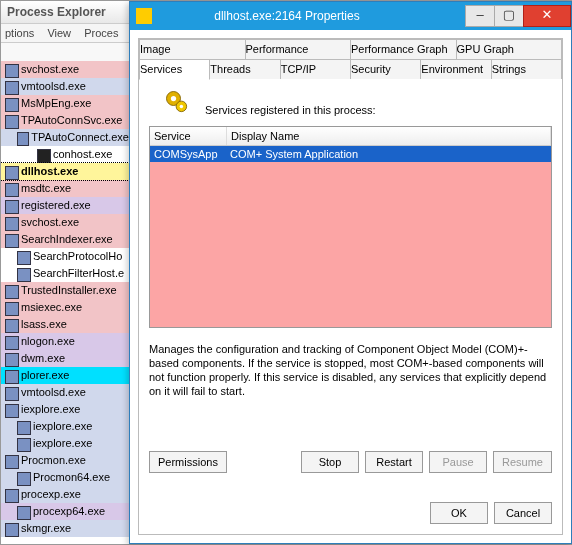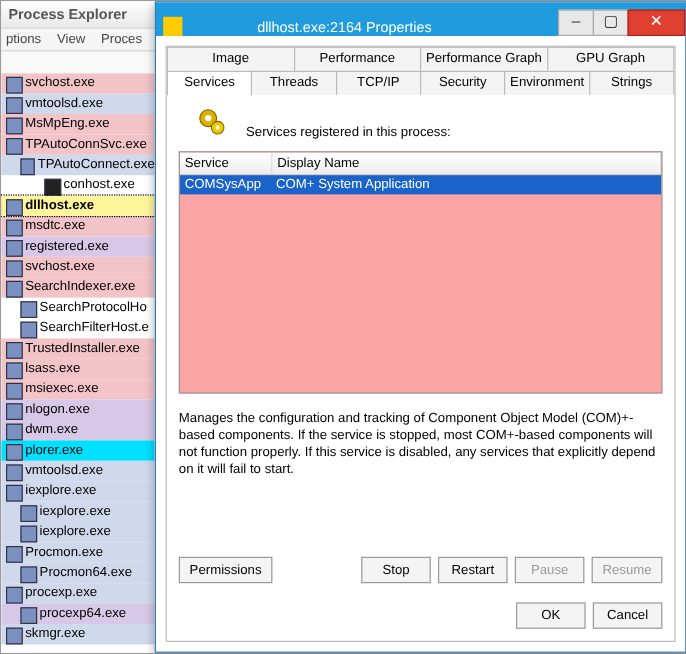--- a/index.html
+++ b/index.html
@@ -9,44 +9,44 @@
 .bg-menu span{margin-right:10px}
 .bg-tool{height:18px;border-bottom:1px solid #ccc;background:#f8f8f8}
 .tree{position:absolute;left:0;top:60px;bottom:0;width:128px;overflow:hidden;background:#fff;border-right:1px solid #ccc}
 .tree-row{height:17px;line-height:17px;white-space:nowrap;padding-left:4px;display:flex;align-items:flex-end}
 .tree-icon{width:14px;height:14px;display:inline-block;margin-right:2px;background:#7a91c2;border:1px solid #334;box-sizing:border-box}
 .tree-icon.con{background:#222}
 .ind1{padding-left:16px}.ind2{padding-left:36px}
 .c-blue{background:#d0d8ec}.c-pink{background:#f2c4c7}.c-yel{background:#fff59b}.c-cyan{background:#00e0ff}.c-pur{background:#d8c8e8}
 
 .dlg{position:absolute;left:128px;top:0;right:-1px;bottom:0;background:#fff;border:1px solid #2e7ebb;box-shadow:-2px 2px 6px rgba(0,0,0,.2)}
-.dlg-tb{height:28px;background:#1f9bde;color:#fff;display:flex;align-items:flex-end;font-size:12px}
+.dlg-tb{height:28px;background:#1f9bde;color:#fff;display:flex;align-items:center;font-size:12px}
 .dlg-tb .icon{width:16px;height:16px;background:#fc0;margin:0 6px}
 .dlg-tb .title{flex:1;text-align:center;margin-left:-50px}
 .win-btn{width:28px;height:20px;line-height:18px;text-align:center;background:#e8e8e8;color:#333;border:1px solid #aaa;margin-left:-1px;font-size:13px}
 .win-btn.close{background:#e04030;color:#fff;border-color:#b02018;width:46px;margin-right:0}
 .dlg-body{position:absolute;left:8px;right:8px;top:36px;bottom:8px}
 .tabs{border:1px solid #bbb;background:#fff;height:100%;box-sizing:border-box}
 .tabrow{display:flex;height:20px}
-.tab{flex:1;text-align:center;border:1px solid #bbb;border-bottom:none;background:#f4f4f4;line-height:19px;margin-left:-1px}
+.tab{flex:1;border:1px solid #bbb;border-bottom:none;background:#f4f4f4;line-height:19px;margin-left:-1px}
 .tab.first{margin-left:0}
 .tab.sel{background:#fff;position:relative;z-index:2;border-bottom:1px solid #fff;margin-bottom:-1px}
 .tabpane{position:absolute;left:1px;right:1px;top:40px;bottom:1px;padding:10px}
 .hdr{display:flex;align-items:flex-end;margin-bottom:10px}
 .hdr .gear{width:28px;height:28px;margin:0 14px;position:relative}
 .gear svg{width:28px;height:28px}
 .list{border:1px solid #999;background:#fca5a5;height:200px;overflow:hidden}
 .list-head{display:flex;background:linear-gradient(#fff,#eee);border-bottom:1px solid #ccc;height:18px;line-height:18px}
 .list-head .col{padding-left:4px;border-right:1px solid #ddd}
 .col.svc{width:72px}.col.dn{flex:1}
 .list-row{display:flex;height:16px;line-height:16px}
 .list-row.sel{background:#1a63c9;color:#fff}
 .list-row .col{padding-left:4px}
 .desc{margin-top:14px;line-height:14px}
-.btnrow{position:absolute;left:10px;right:10px;bottom:48px;display:flex;gap:6px}
+.btnrow{position:absolute;left:10px;right:10px;bottom:61px;display:flex;gap:6px}
 .btnrow .spacer{flex:1}
 .btn{min-width:58px;height:22px;line-height:20px;text-align:center;border:1px solid #999;background:#f4f4f4;padding:0 8px;box-sizing:border-box}
 .btn.dis{color:#999}
 .okrow{position:absolute;right:10px;bottom:10px;display:flex;gap:6px}
 </style>
 </head>
 <body>
 
 <div class="root">
   <div class="bg-title">Process Explorer</div>
@@ -108,25 +108,25 @@
       <div class="tree-row  ind1">
         <span class="tree-icon"></span>
         <span>SearchFilterHost.e</span>
       </div>
       <div class="tree-row c-pink ind0">
         <span class="tree-icon"></span>
         <span>TrustedInstaller.exe</span>
       </div>
       <div class="tree-row c-pink ind0">
         <span class="tree-icon"></span>
+        <span>msiexec.exe</span>
+      </div>
+      <div class="tree-row c-pink ind0">
+        <span class="tree-icon"></span>
         <span>lsass.exe</span>
-      </div>
-      <div class="tree-row c-pink ind0">
-        <span class="tree-icon"></span>
-        <span>msiexec.exe</span>
       </div>
       <div class="tree-row c-pur ind0">
         <span class="tree-icon"></span>
         <span>nlogon.exe</span>
       </div>
       <div class="tree-row c-pur ind0">
         <span class="tree-icon"></span>
         <span>dwm.exe</span>
       </div>
       <div class="tree-row c-cyan ind0">

